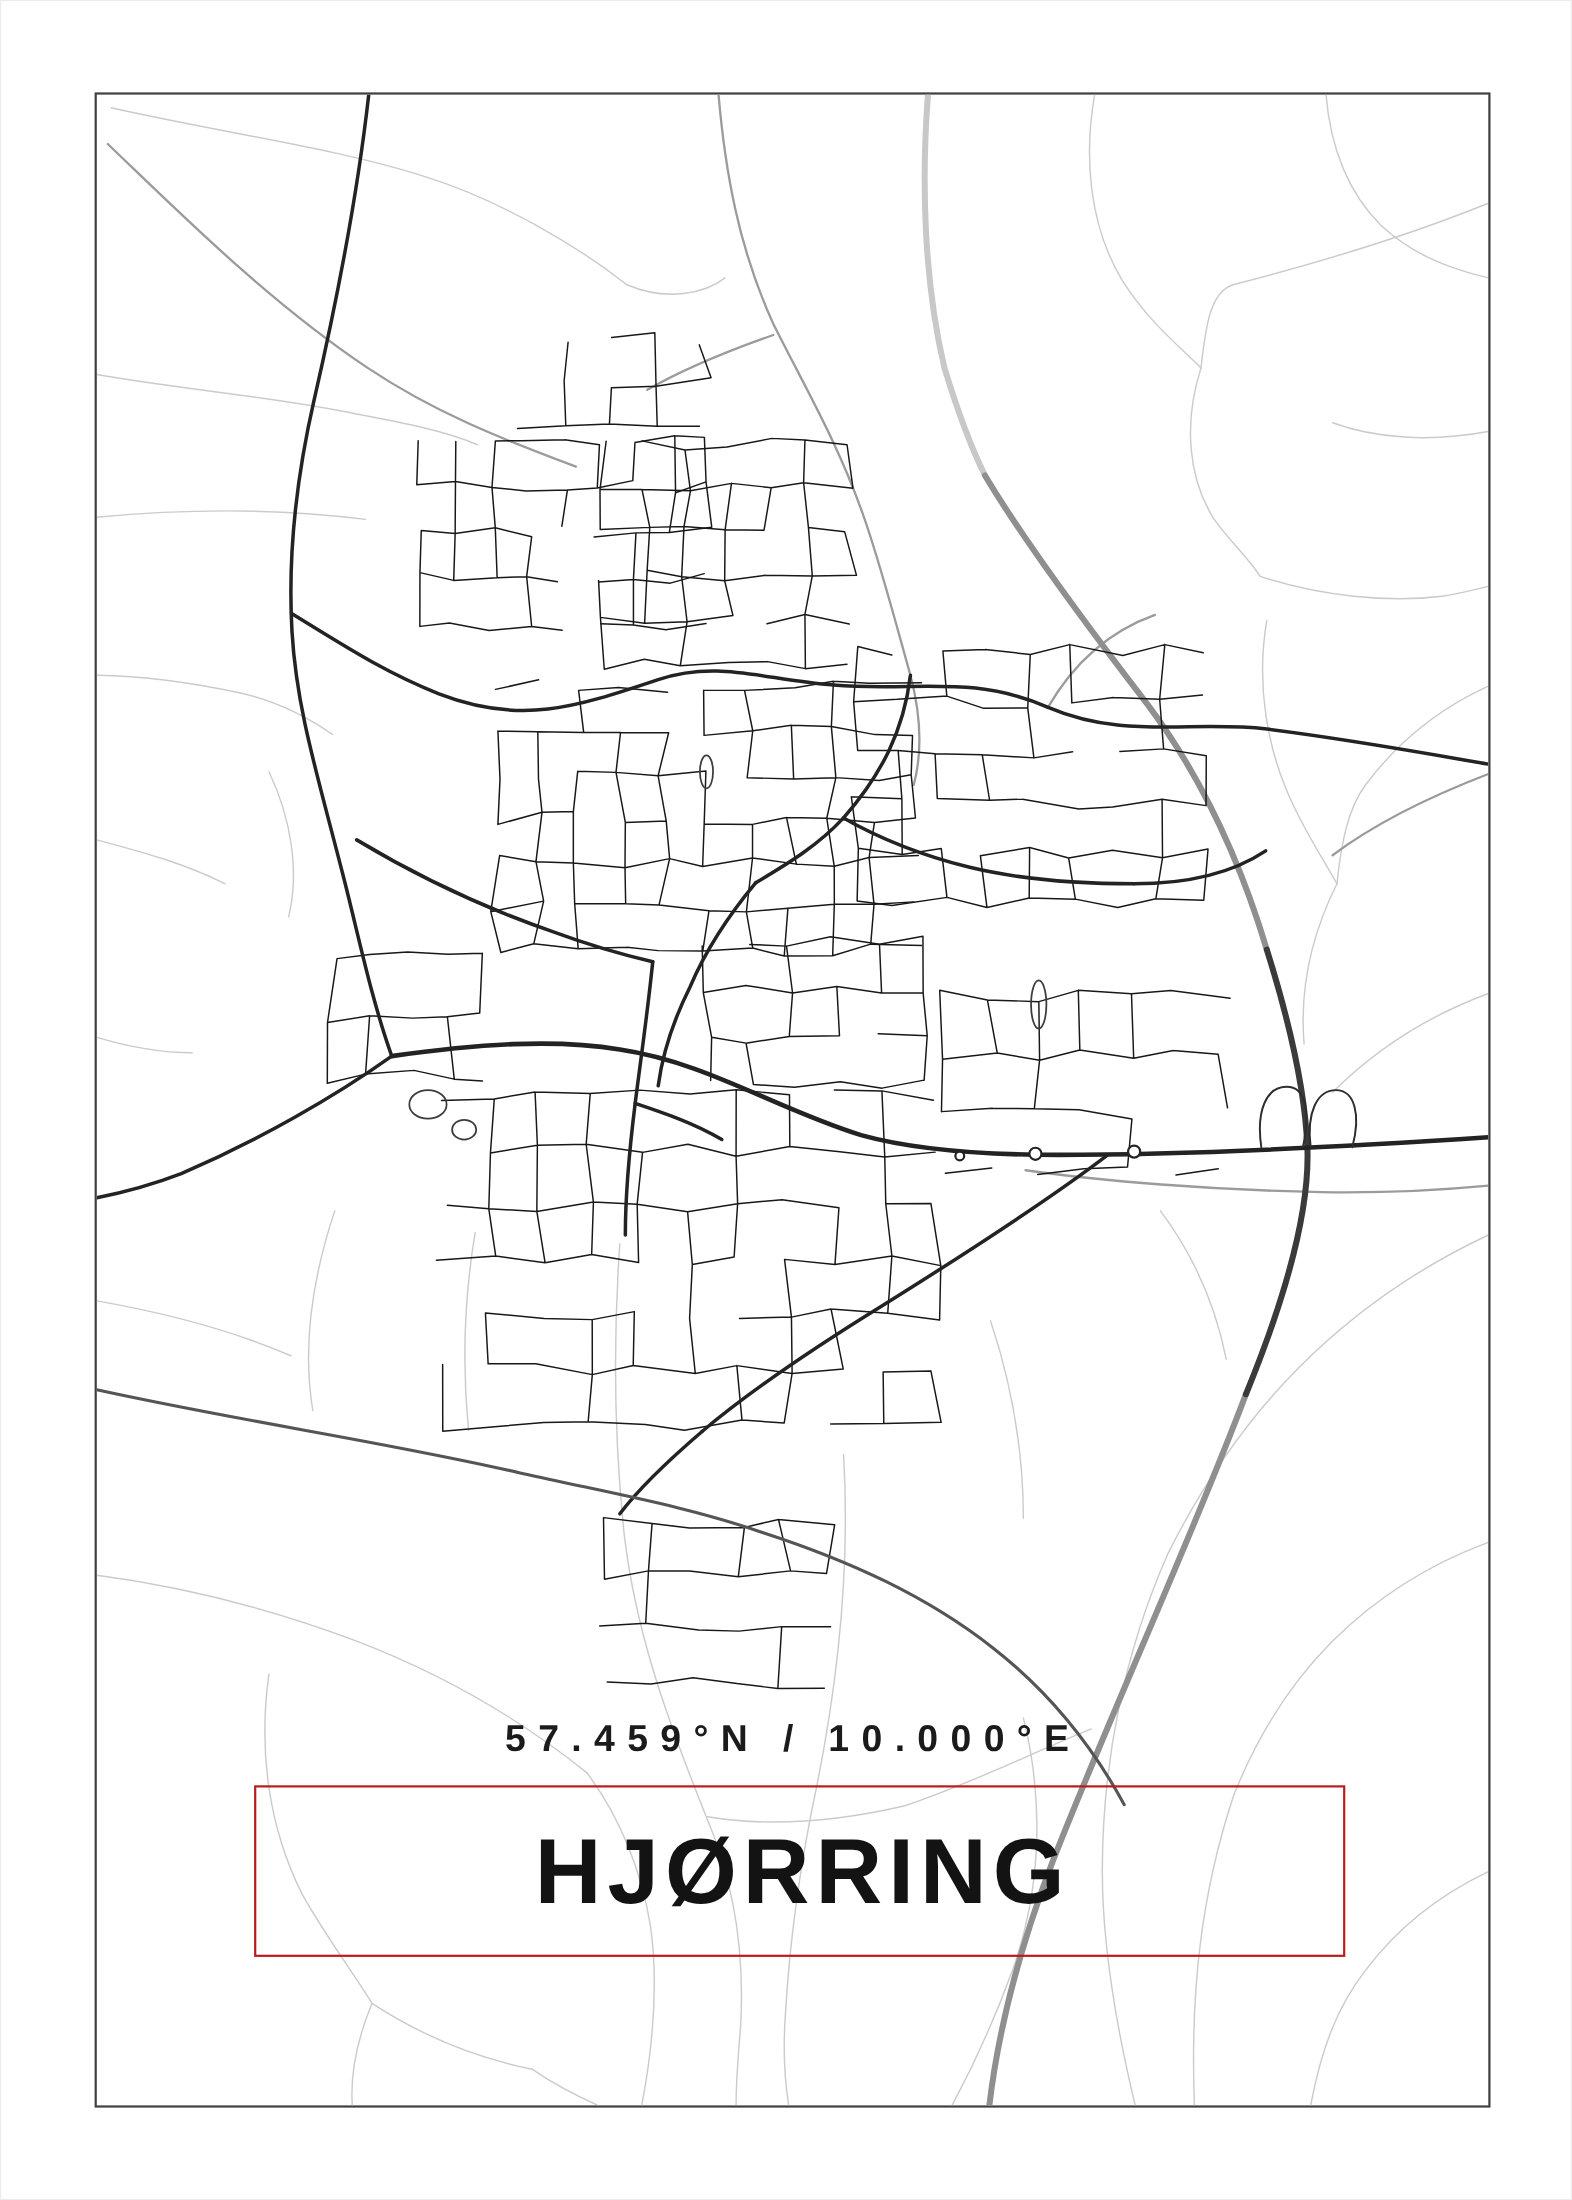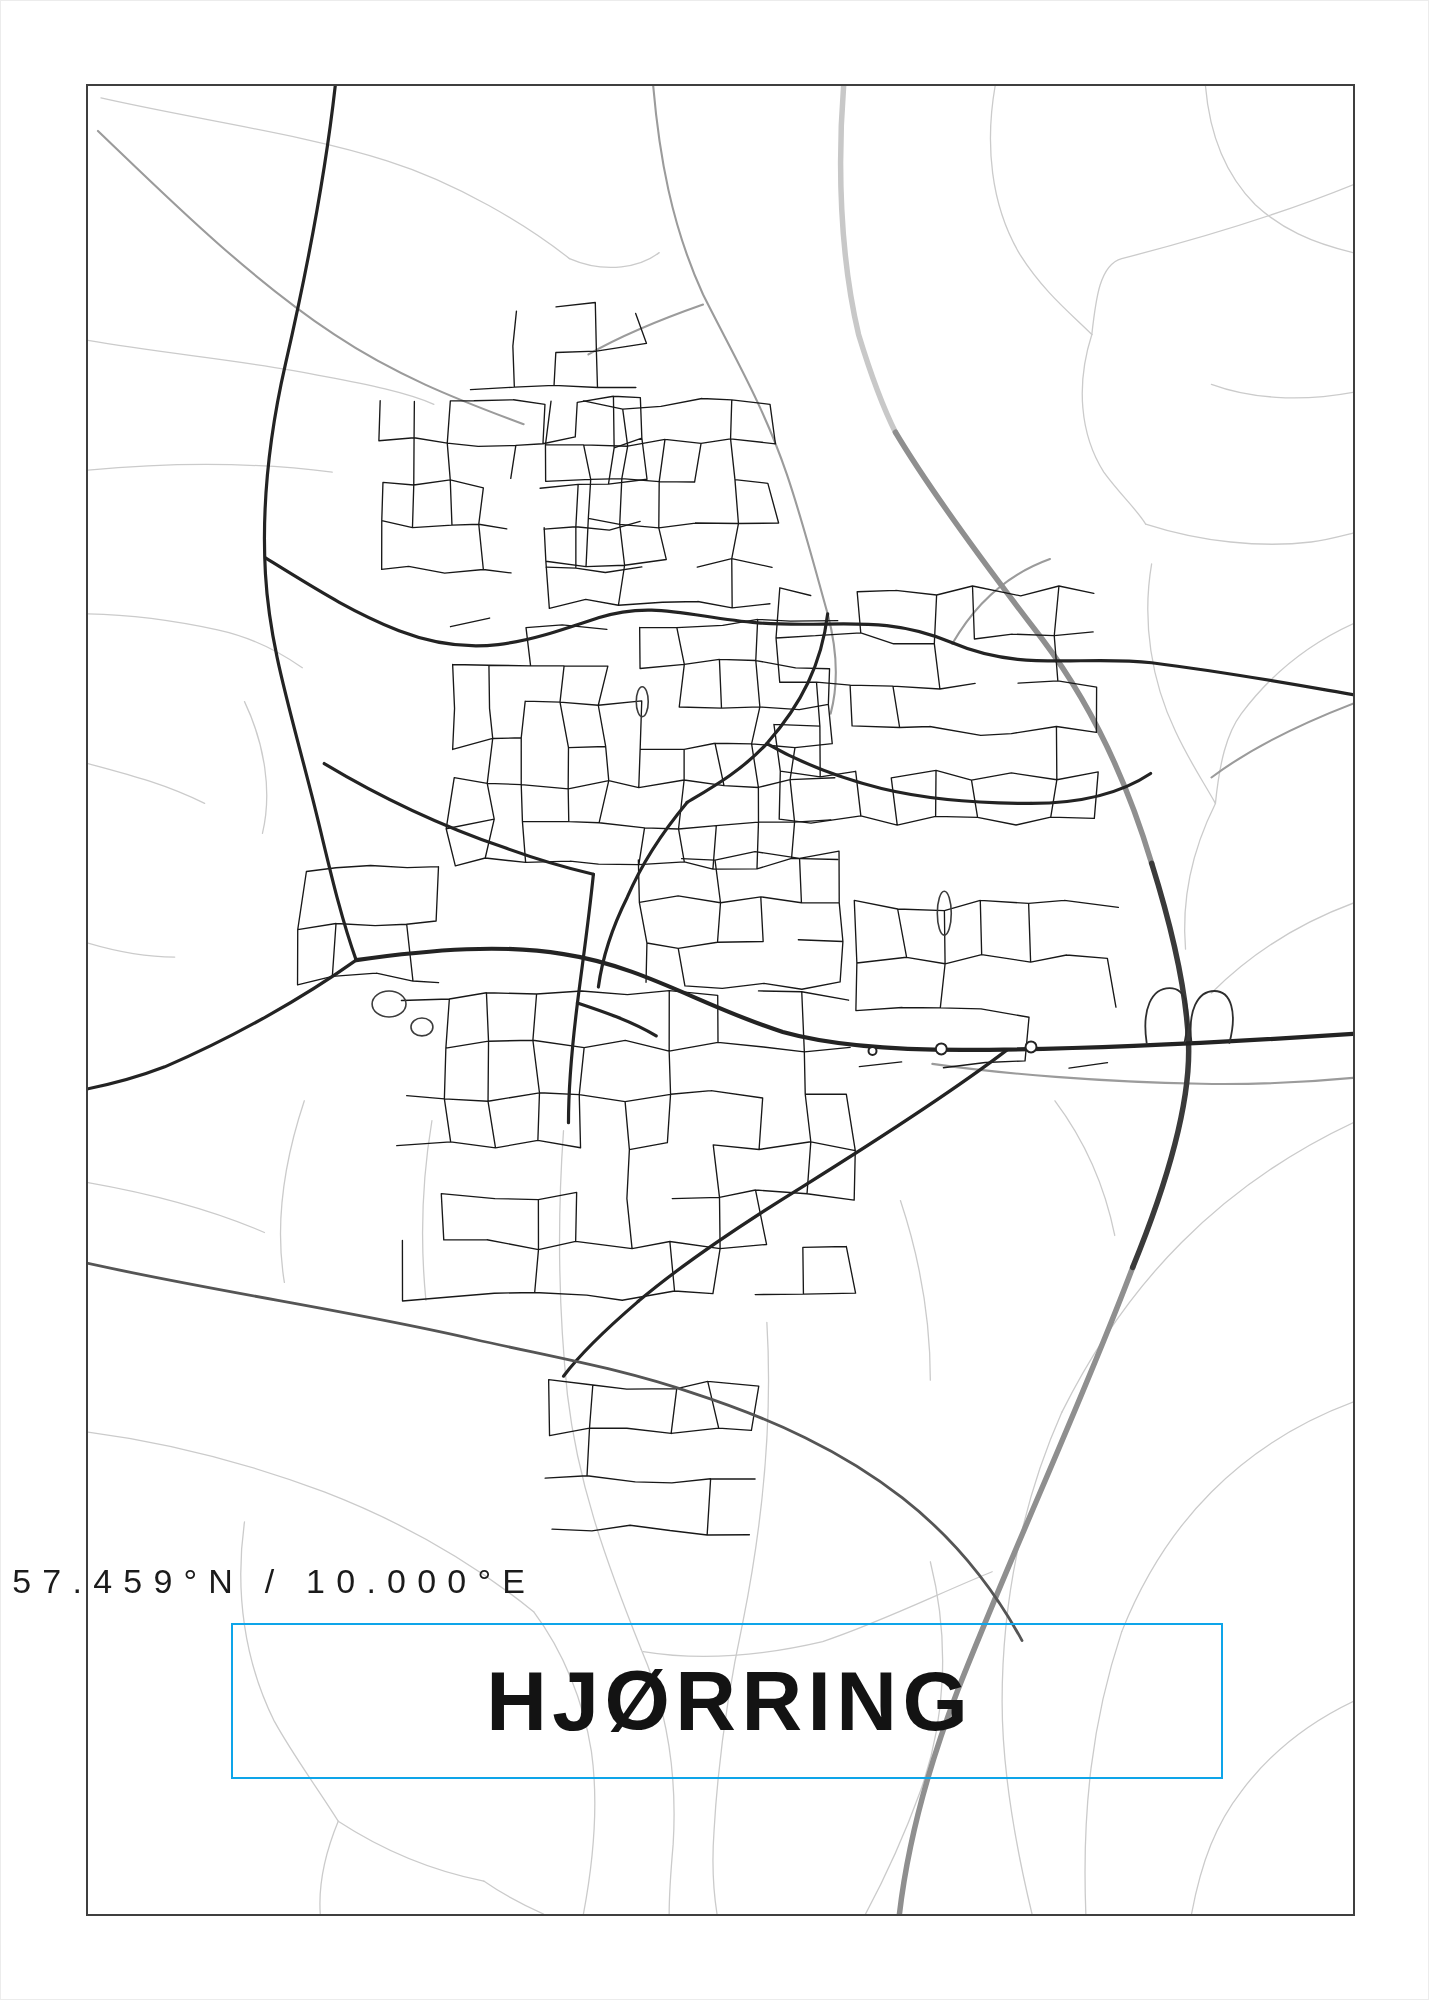--- a/index.html
+++ b/index.html
@@ -9,26 +9,26 @@
     position:relative; width:1429px; height:2000px; background:#ffffff;
     border:1px solid #ececec; overflow:hidden;
   }
   .map-frame{
     position:absolute; left:85px; top:83px; width:1269px; height:1832px;
     border:2px solid #3f3f3f; overflow:hidden; background:#ffffff;
   }
   .map-frame svg{ display:block; width:100%; height:100%; }
   .coords{
     position:absolute; left:0; top:1561px; width:1429px;
-    text-align:left; font-size:34px; font-weight:400; color:#1b1b1b;
+    text-align:center; font-size:34px; font-weight:700; color:#1b1b1b;
     letter-spacing:0.33em; text-indent:0.33em; white-space:nowrap;
   }
   .title-box{
     position:absolute; left:230px; top:1622px; width:992px; height:156px;
-    border:2px solid #0ea5e9; background:transparent;
+    border:2px solid #b91c1c; background:transparent;
     display:flex; align-items:center; justify-content:center;
   }
   .title{
     font-size:84px; font-weight:bold; color:#131313;
     letter-spacing:0.065em; text-indent:0.065em; line-height:1; white-space:nowrap;
   }
 </style>
 </head>
 <body>
 

